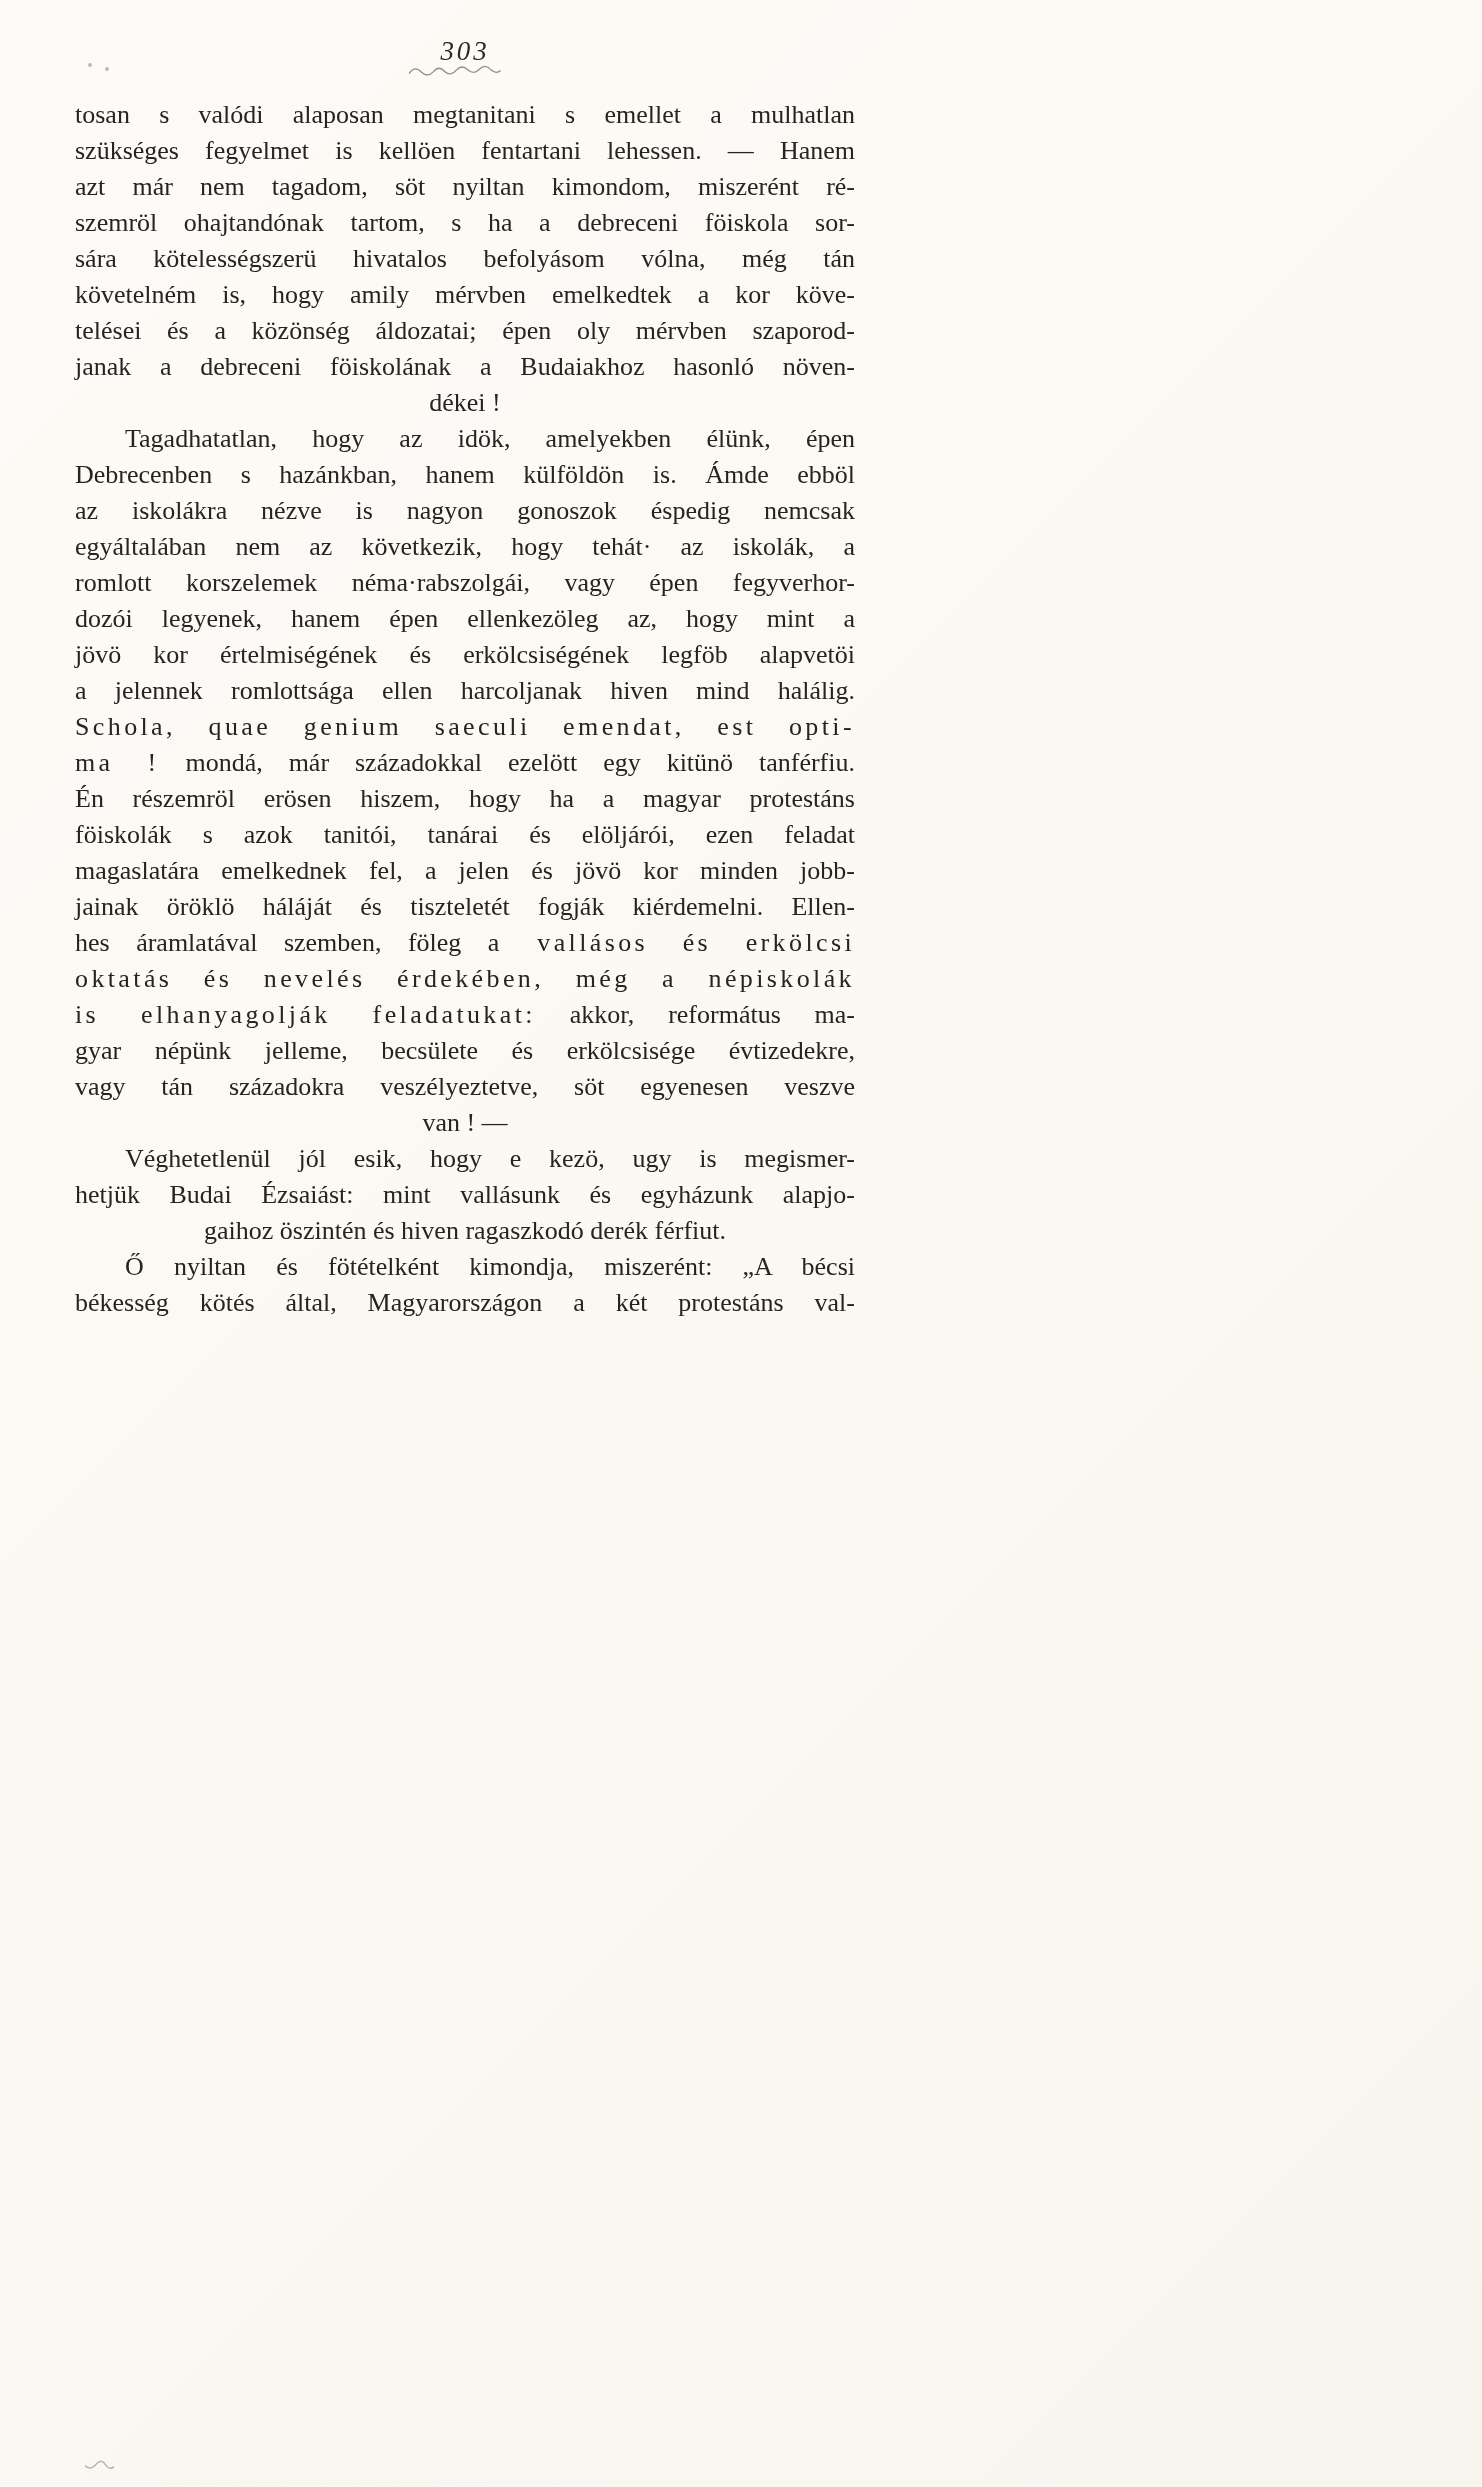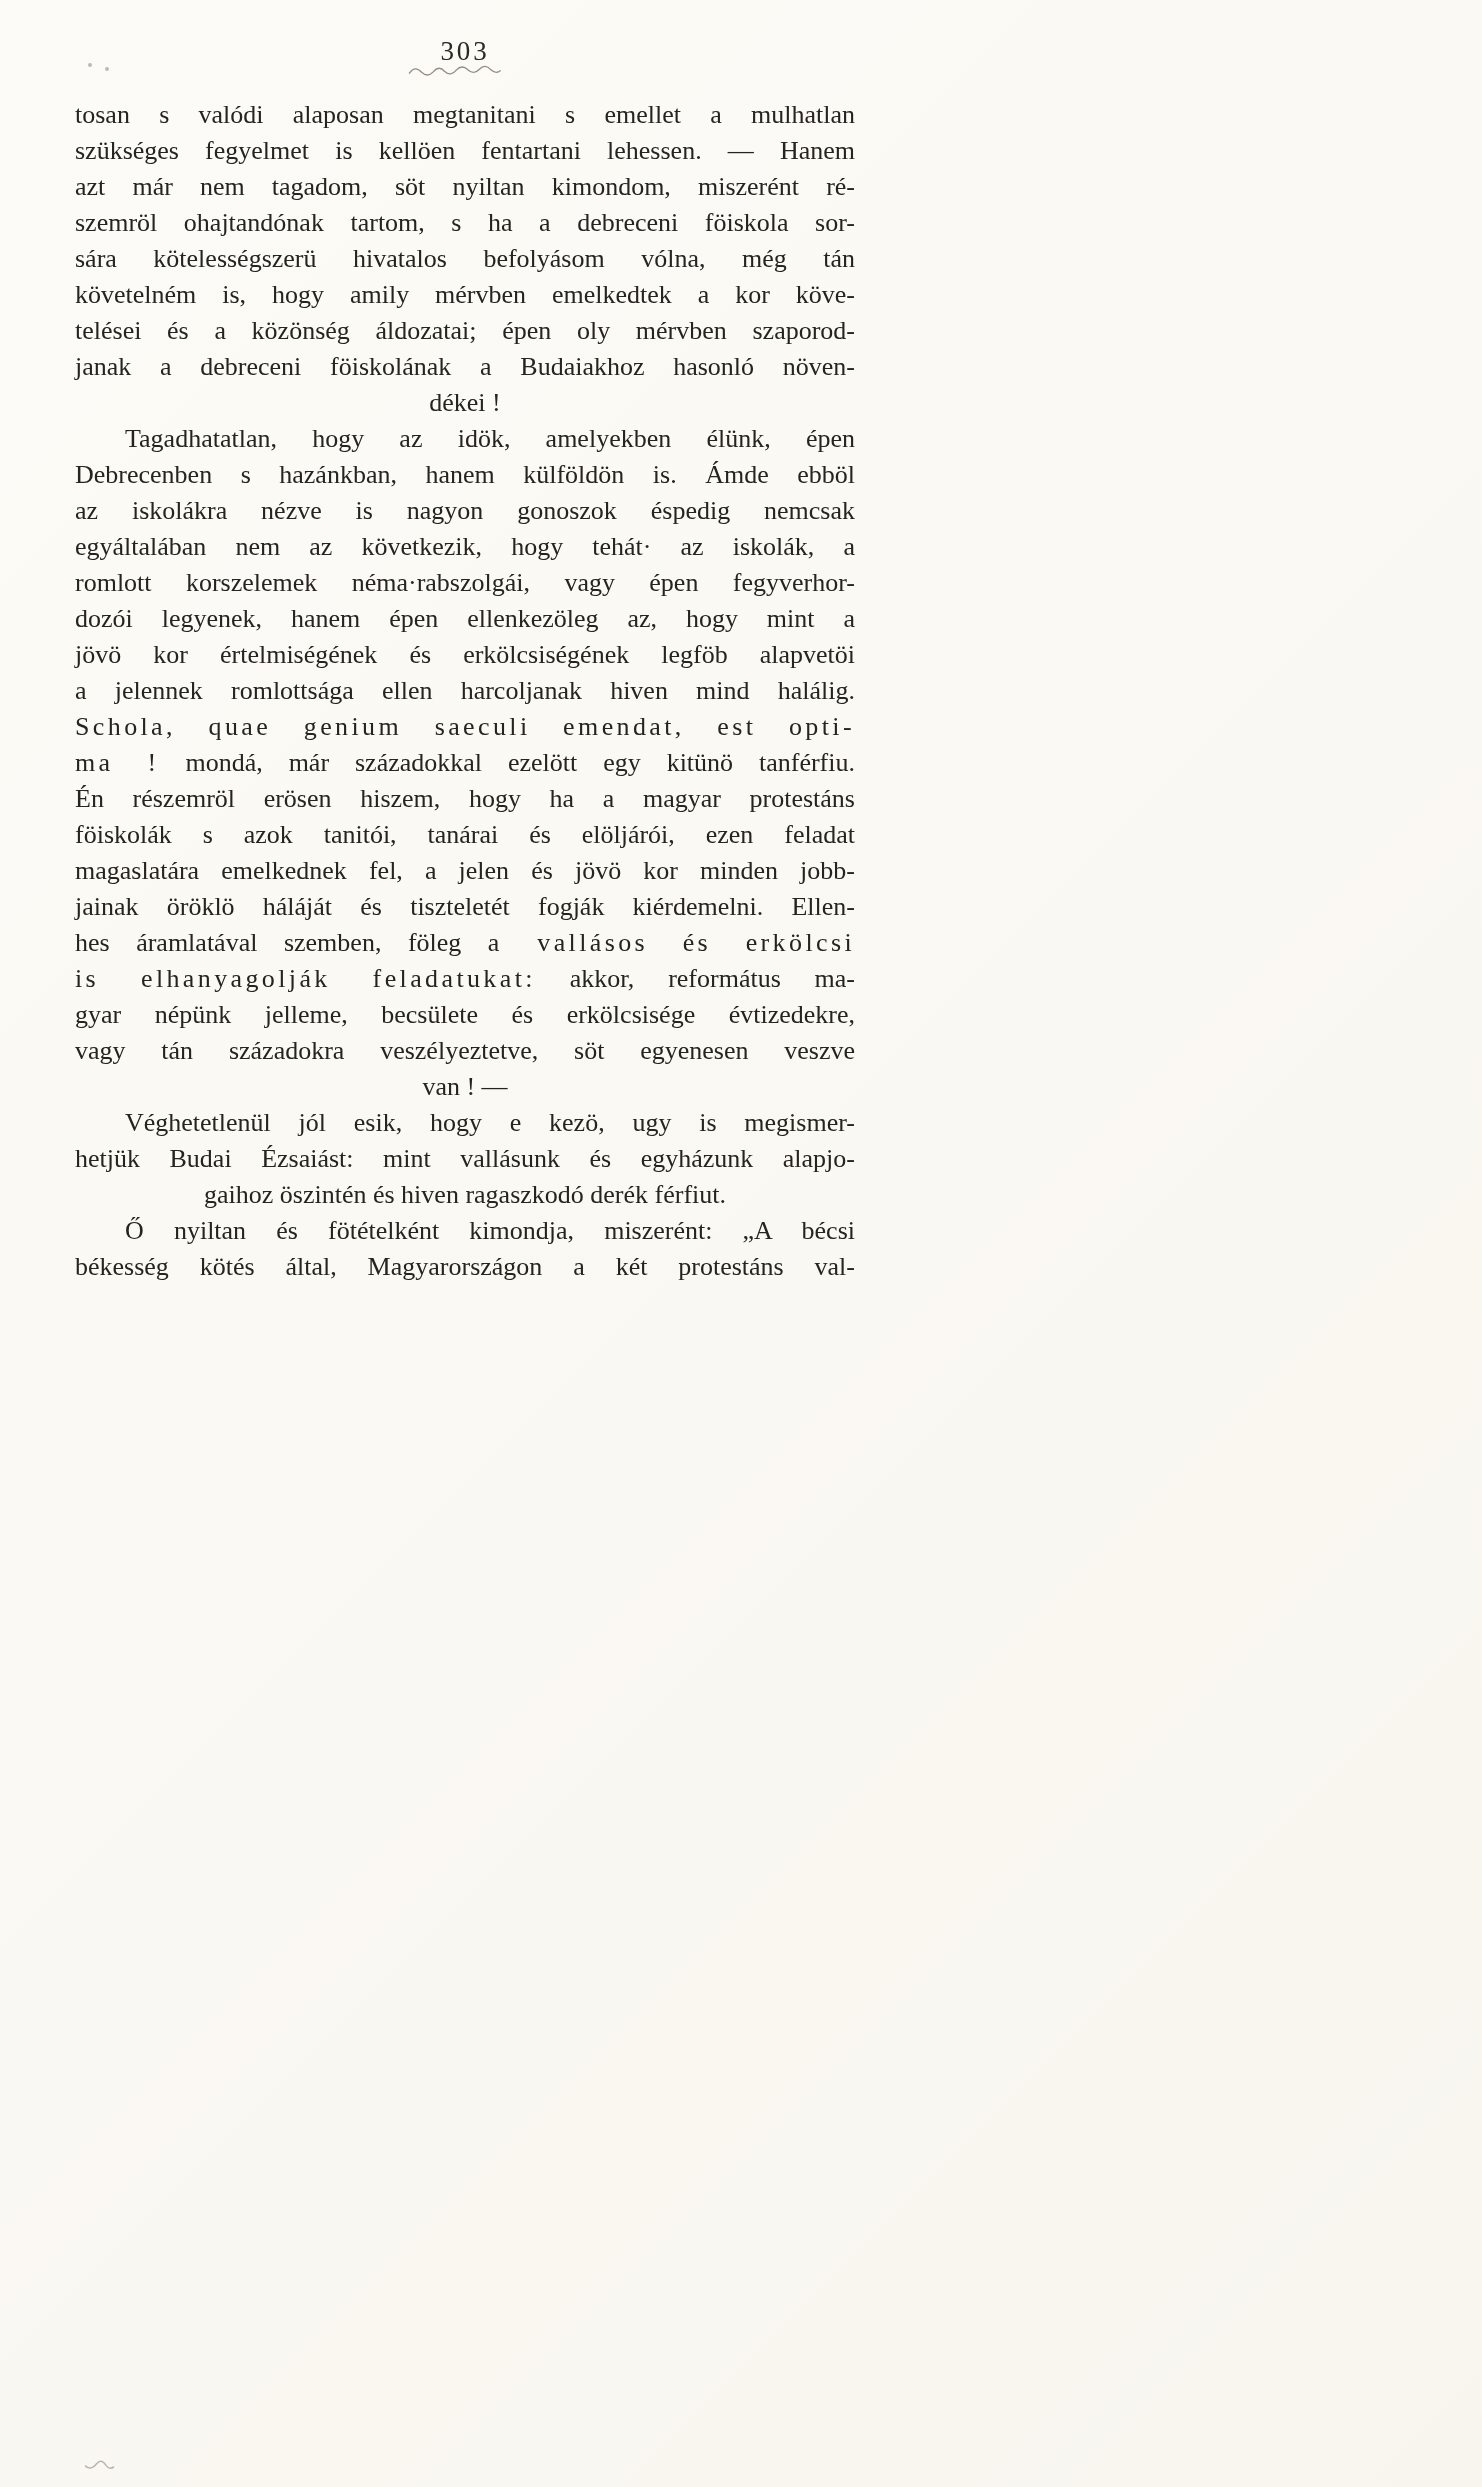--- a/index.html
+++ b/index.html
@@ -23,20 +23,21 @@
   }
   .page-number-wrap {
     text-align: center;
     margin-bottom: 19px;
   }
   .page-number {
     font-size: 27px;
     letter-spacing: 2.9px;
     color: #2b2923;
     line-height: 29px;
+    font-style: italic;
   }
   .flourish {
     display: block;
     margin: 0 auto;
     margin-top: -1.9px;
     transform: rotate(-2deg) translateX(-5.8px);
     opacity: 0.75;
   }
   .text-block {
     width: 780px;
@@ -114,20 +115,21 @@
       <div class="line just"><span>dozói legyenek, hanem épen ellenkezöleg az, hogy mint a</span></div>
       <div class="line just"><span>jövö kor értelmiségének és erkölcsiségének legföb alapvetöi</span></div>
       <div class="line just"><span>a jelennek romlottsága ellen harcoljanak hiven mind halálig.</span></div>
       <div class="line just"><span class="spaced">Schola, quae genium saeculi emendat, est opti-</span></div>
       <div class="line just"><span class="spaced">ma !</span><span> mondá, már századokkal ezelött egy kitünö tanférfiu.</span></div>
       <div class="line just"><span>Én részemröl erösen hiszem, hogy ha a magyar protestáns</span></div>
       <div class="line just"><span>föiskolák s azok tanitói, tanárai és elöljárói, ezen feladat</span></div>
       <div class="line just"><span>magaslatára emelkednek fel, a jelen és jövö kor minden jobb-</span></div>
       <div class="line just"><span>jainak öröklö háláját és tiszteletét fogják kiérdemelni. Ellen-</span></div>
       <div class="line just"><span>hes áramlatával szemben, föleg </span><span class="spaced">a vallásos és erkölcsi</span></div>
+      <div class="line just"><span class="spaced">oktatás és nevelés érdekében, még a népiskolák</span></div>
       <div class="line just"><span class="spaced">is elhanyagolják feladatukat:</span><span> akkor, református ma-</span></div>
       <div class="line just"><span>gyar népünk jelleme, becsülete és erkölcsisége évtizedekre,</span></div>
       <div class="line just"><span>vagy tán századokra veszélyeztetve, söt egyenesen veszve</span></div>
       <div class="line"><span>van ! —</span></div>
       <div class="line just indent"><span>Véghetetlenül jól esik, hogy e kezö, ugy is megismer-</span></div>
       <div class="line just"><span>hetjük Budai Ézsaiást: mint vallásunk és egyházunk alapjo-</span></div>
       <div class="line"><span>gaihoz öszintén és hiven ragaszkodó derék férfiut.</span></div>
       <div class="line just indent"><span>Ő nyiltan és fötételként kimondja, miszerént: „A  bécsi</span></div>
       <div class="line just"><span>békesség kötés által, Magyarországon a két  protestáns val-</span></div>
     </div>

